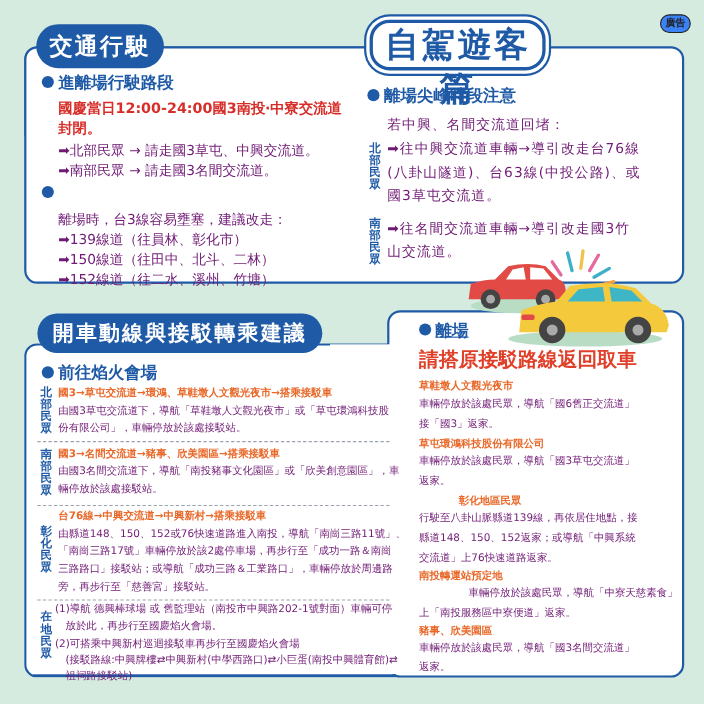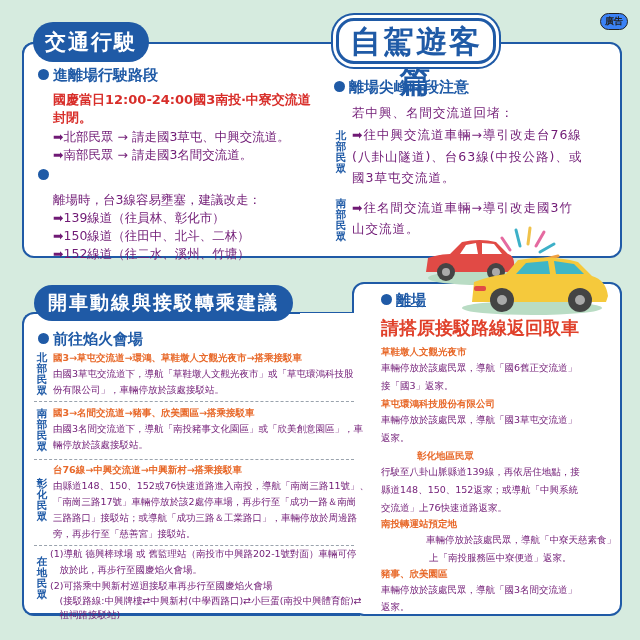--- a/index.html
+++ b/index.html
@@ -201,17 +201,17 @@
 <div class="txt small" style="left:381px; top:412px;">車輛停放於該處民眾，導航「國3草屯交流道」</div>
 <div class="txt small" style="left:381px; top:430px;">返家。</div>
 
 <div class="txt orange small" style="left:381px; top:448px;margin-left:36px;">彰化地區民眾</div>
 <div class="txt small" style="left:381px; top:464px;">行駛至八卦山脈縣道139線，再依居住地點，接</div>
 <div class="txt small" style="left:381px; top:482px;">縣道148、150、152返家；或導航「中興系統</div>
 <div class="txt small" style="left:381px; top:500px;">交流道」上76快速道路返家。</div>
 
 <div class="txt orange small" style="left:381px; top:516px;">南投轉運站預定地</div>
 <div class="txt small" style="left:381px; top:532px;margin-left:45px;">車輛停放於該處民眾，導航「中寮天慈素食」</div>
-<div class="txt small" style="left:381px; top:550px;margin-left:48px;">上「南投服務區中寮便道」返家。</div>
+<div class="txt small" style="left:381px; top:550px;">上「南投服務區中寮便道」返家。</div>
 
 <div class="txt orange small" style="left:381px; top:566px;">豬事、欣美園區</div>
 <div class="txt small" style="left:381px; top:582px;">車輛停放於該處民眾，導航「國3名間交流道」</div>
 <div class="txt small" style="left:381px; top:599px;">返家。</div>
 
 </body></html>

